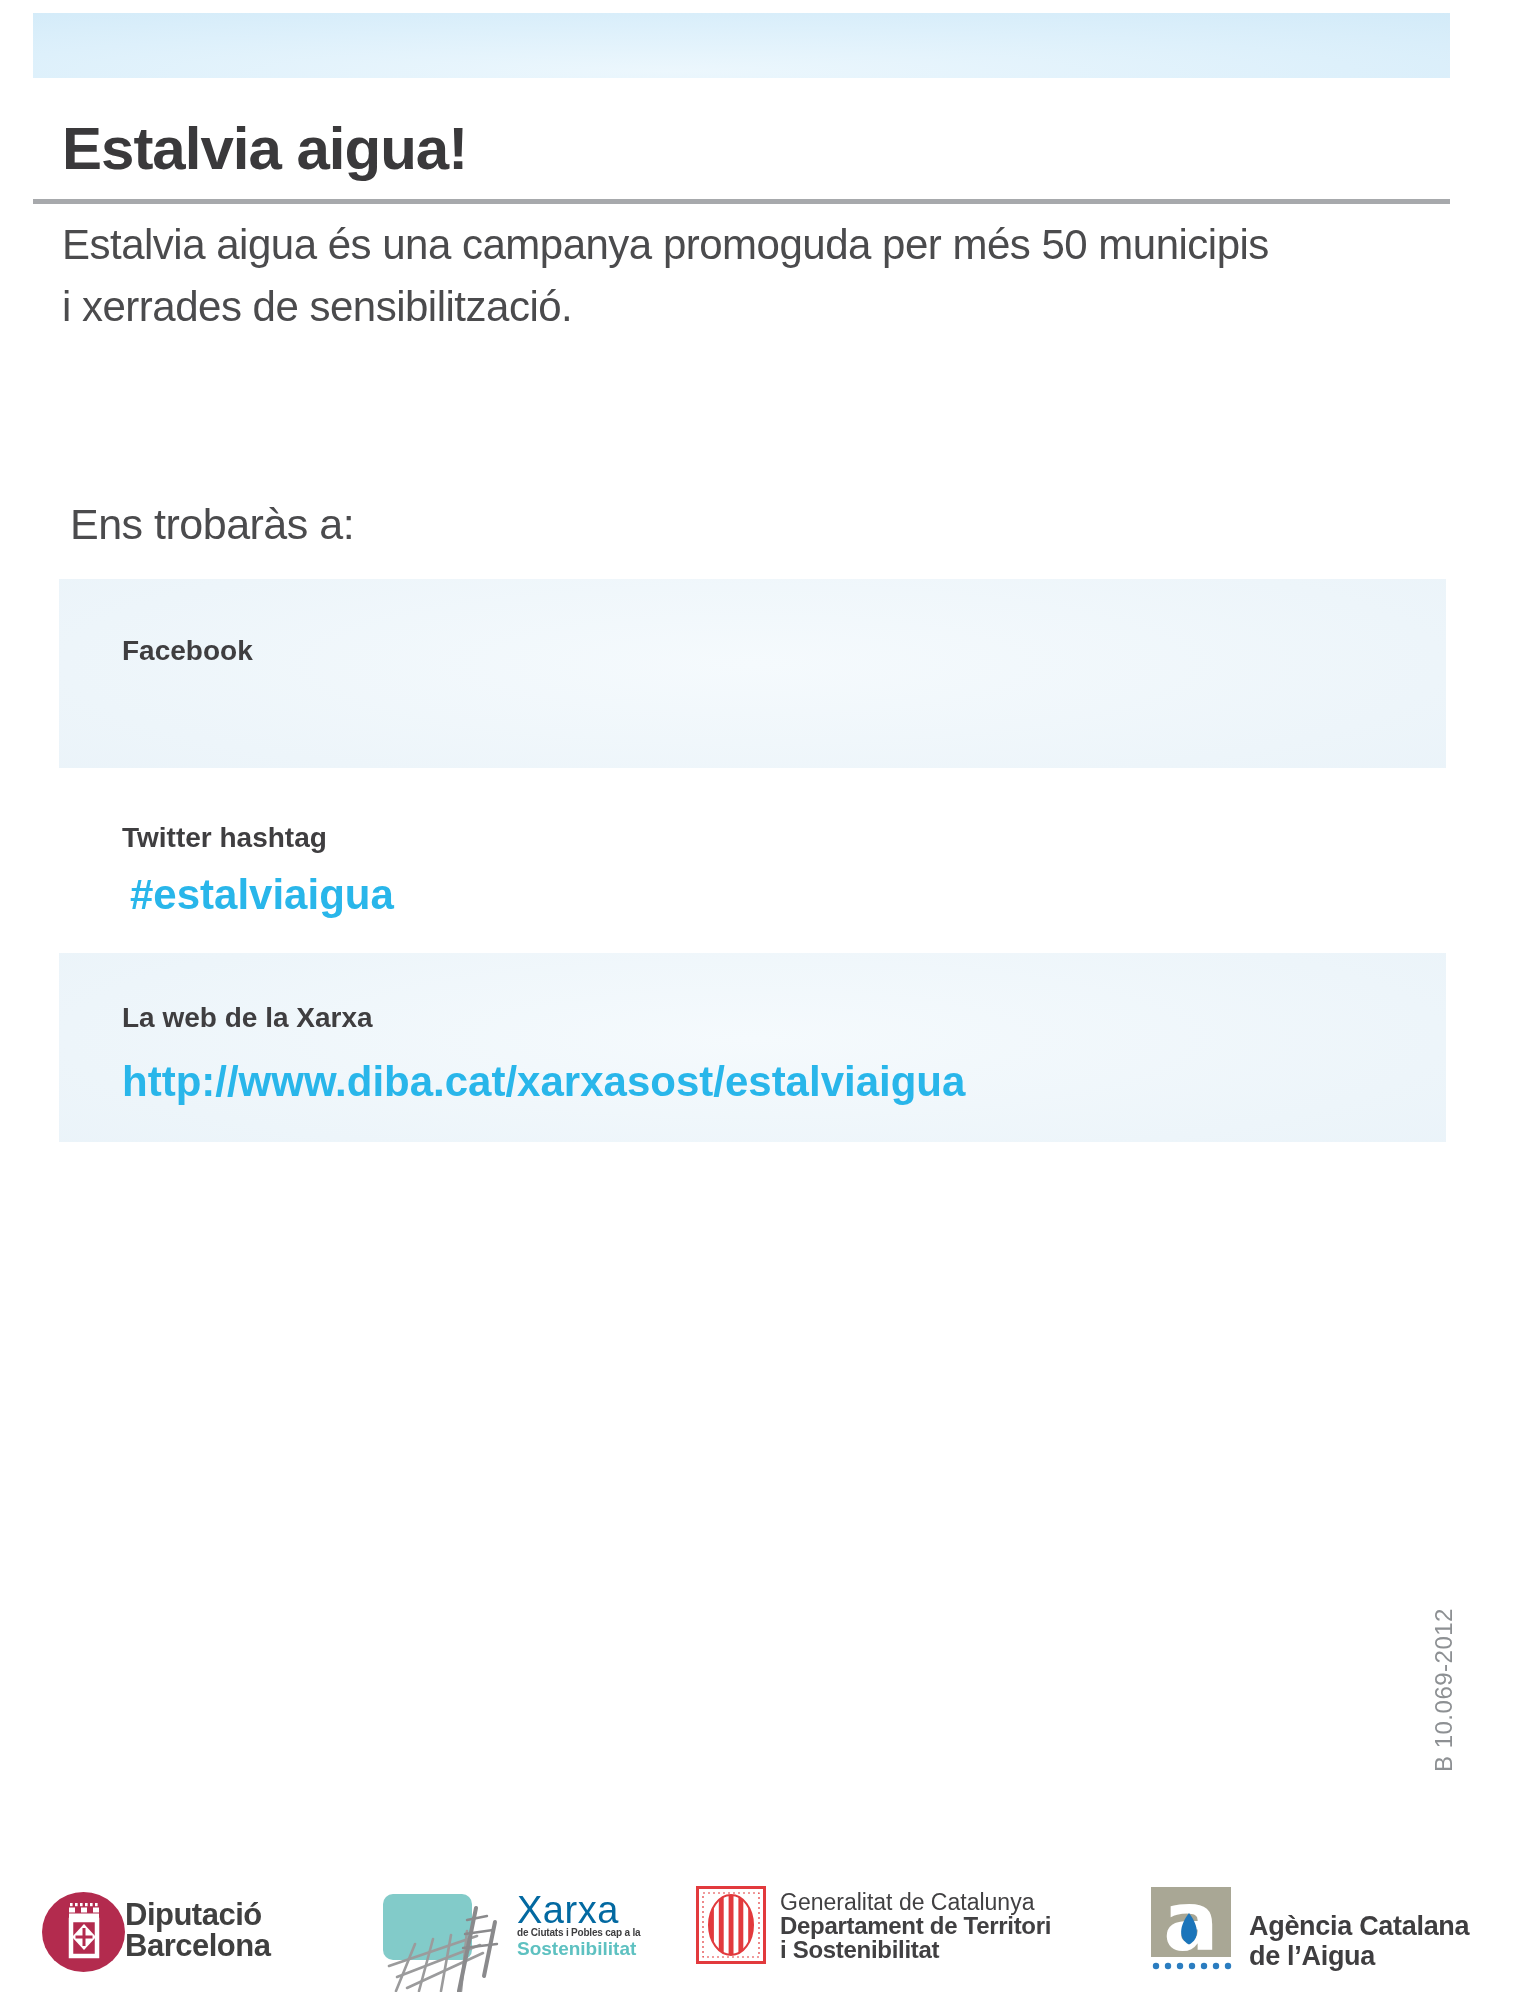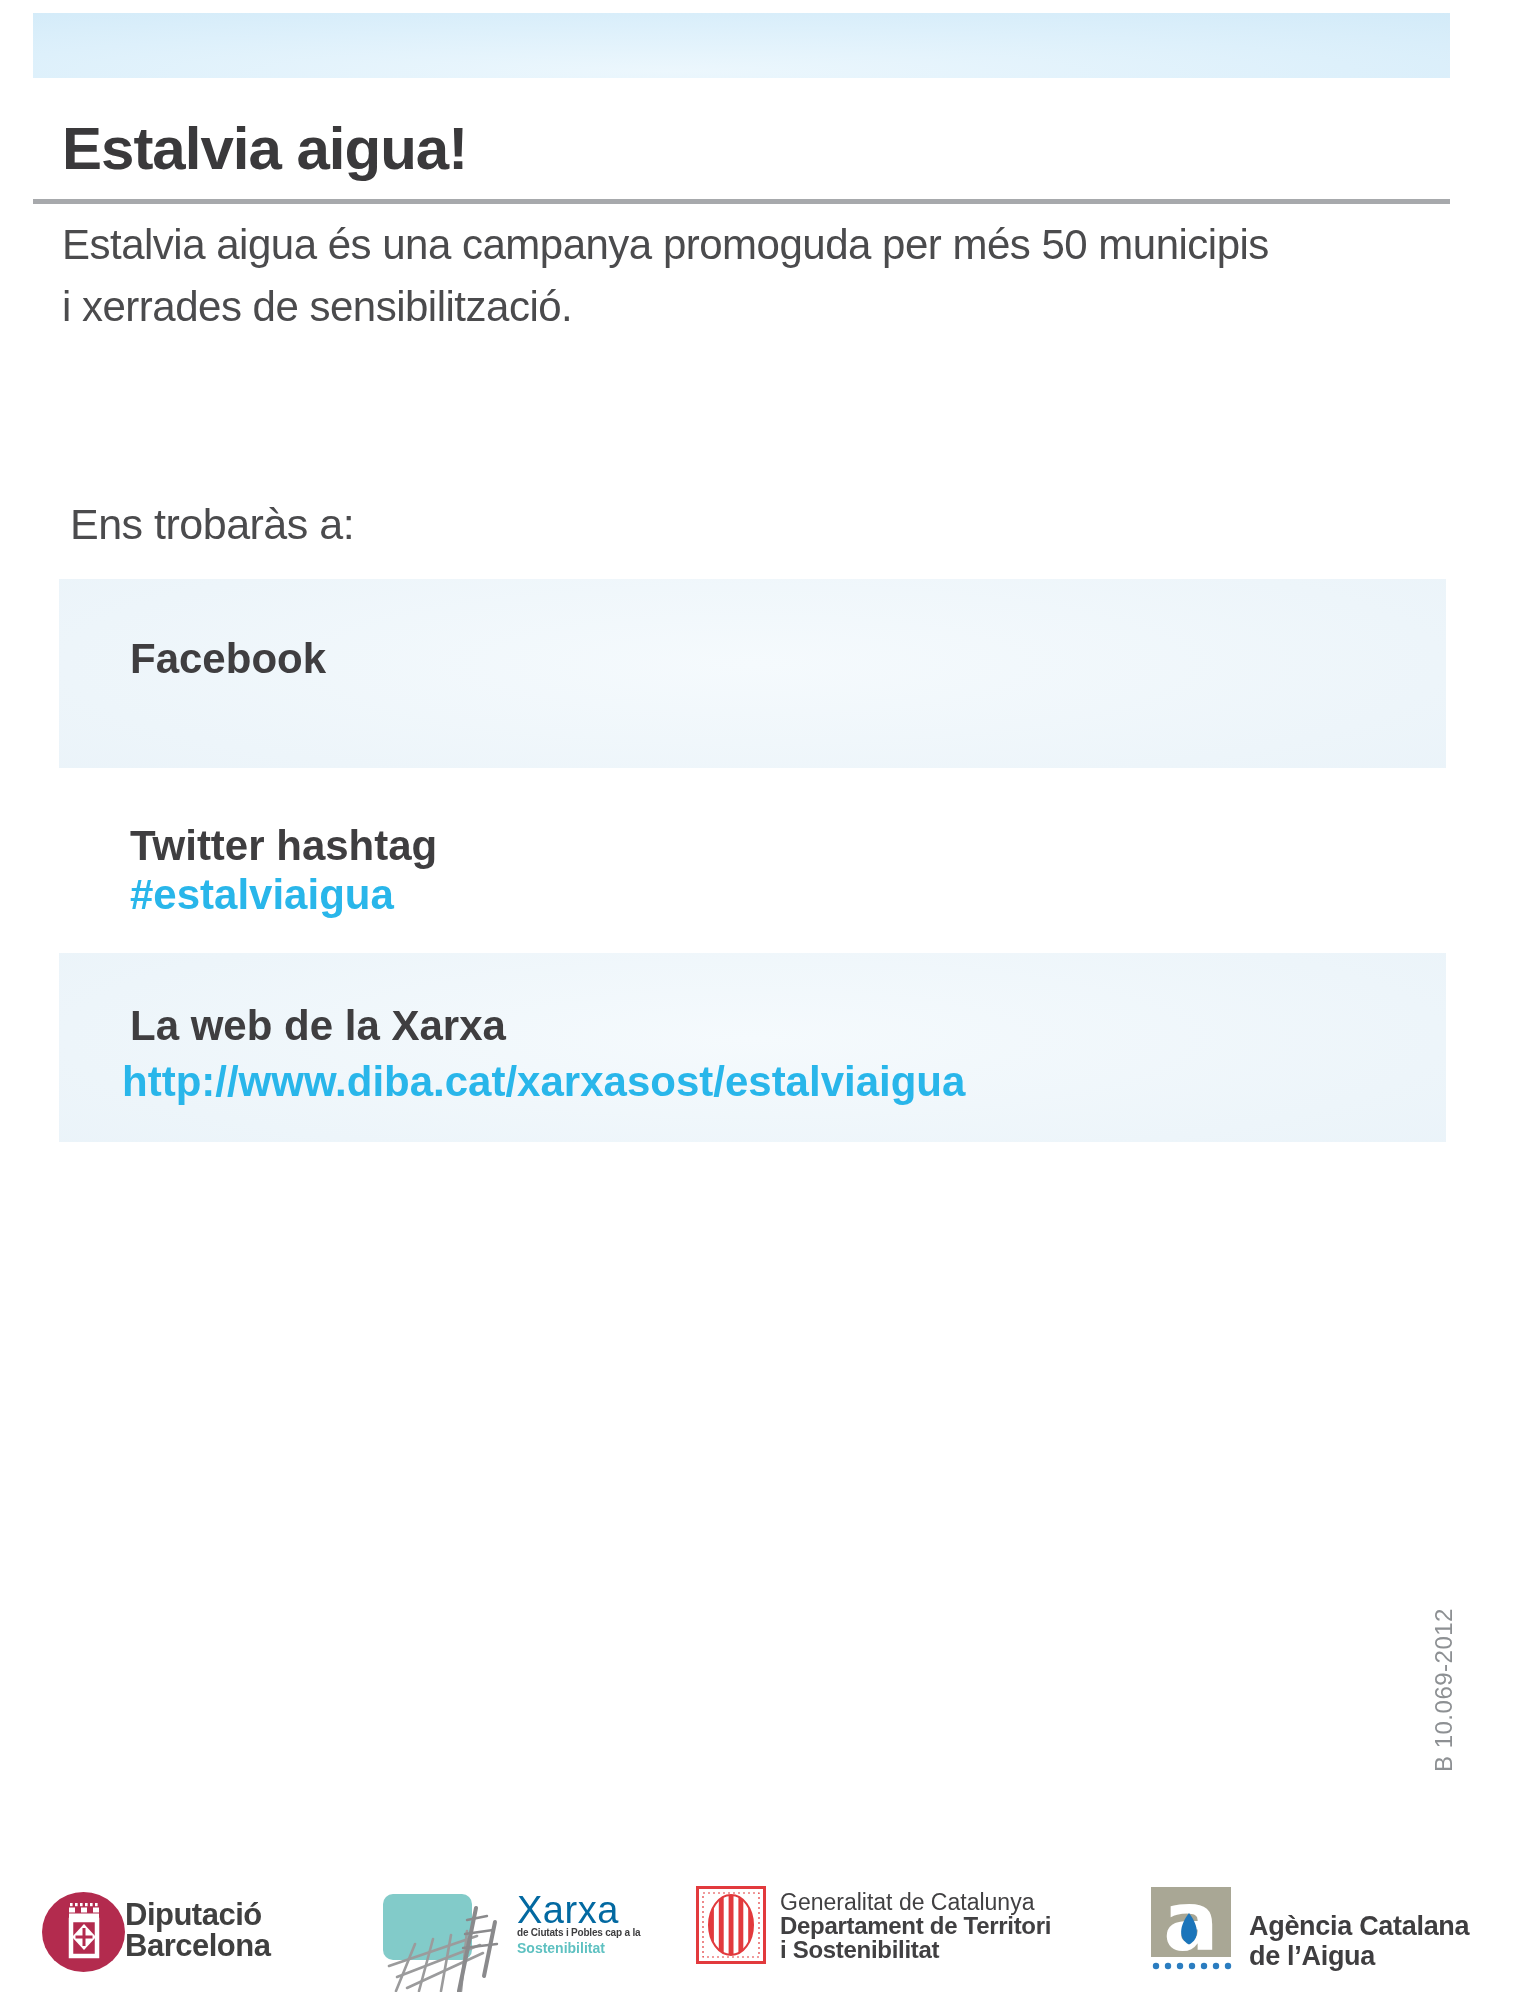--- a/index.html
+++ b/index.html
@@ -27,21 +27,21 @@
     position:absolute;left:62px;top:492px;margin:8px;
     font-size:43px;color:#4b4b4d;letter-spacing:-0.5px;
   }
   .panel{
     position:absolute;left:59px;width:1387px;height:189px;
     background:radial-gradient(ellipse 90% 120% at 50% 45%, #f5fafd 0%, #edf5fa 55%, #e7f1f8 100%);
   }
   .panel.facebook{top:579px;}
   .panel.webxarxa{top:953px;}
   .panel-heading,.plain-heading{
-    position:absolute;left:63px;margin:8px;font-size:42px;font-weight:bold;color:#3f3e40;
+    position:absolute;left:63px;margin:0;font-size:28px;font-weight:bold;color:#3f3e40;
     line-height:46px;white-space:nowrap;
   }
   .panel-link,.plain-link{
     position:absolute;left:63px;margin:0;font-size:42px;font-weight:bold;color:#29b6ea;
     line-height:46px;text-decoration:none;white-space:nowrap;cursor:pointer;
   }
   .panel.facebook .panel-heading{top:49px;}
   .panel.facebook .panel-link{top:102px;}
   .panel.webxarxa .panel-heading{top:42px;}
   .panel.webxarxa .panel-link{top:106px;}
@@ -55,21 +55,21 @@
   .logo-group{position:absolute;display:flex;align-items:flex-start;}
   
   .lg-dipu{left:42px;top:1892px;}
   .lg-dipu .txt{margin-left:0;padding-top:7px;font-size:31px;font-weight:bold;
     line-height:31px;color:#404040;letter-spacing:-0.5px;}
   
   .lg-xarxa{left:383px;top:1890px;}
   .lg-xarxa .txt{margin-left:4px;padding-top:3px;}
   .xarxa-title{font-size:38px;line-height:34px;color:#0369a1;letter-spacing:0.5px;}
   .xarxa-sub{font-size:10px;font-weight:bold;line-height:11px;color:#3e3e40;letter-spacing:-0.2px;}
-  .xarxa-sost{font-size:14px;font-weight:bold;line-height:21px;color:#5ec1c1;}
+  .xarxa-sost{font-size:19px;font-weight:bold;line-height:21px;color:#5ec1c1;}
   
   .lg-gene{left:696px;top:1886px;}
   .lg-gene .txt{margin-left:14px;padding-top:4px;color:#414042;}
   .gene-l1{font-size:23px;line-height:24px;}
   .gene-l2,.gene-l3{font-size:24px;font-weight:bold;line-height:24px;letter-spacing:-0.3px;}
   
   .lg-aca{left:1151px;top:1887px;justify-content:space-between;}
   .lg-aca .txt{margin-left:16px;padding-top:24px;font-size:27px;font-weight:bold;
     line-height:30px;color:#3f3e40;letter-spacing:-0.3px;}
 </style>

